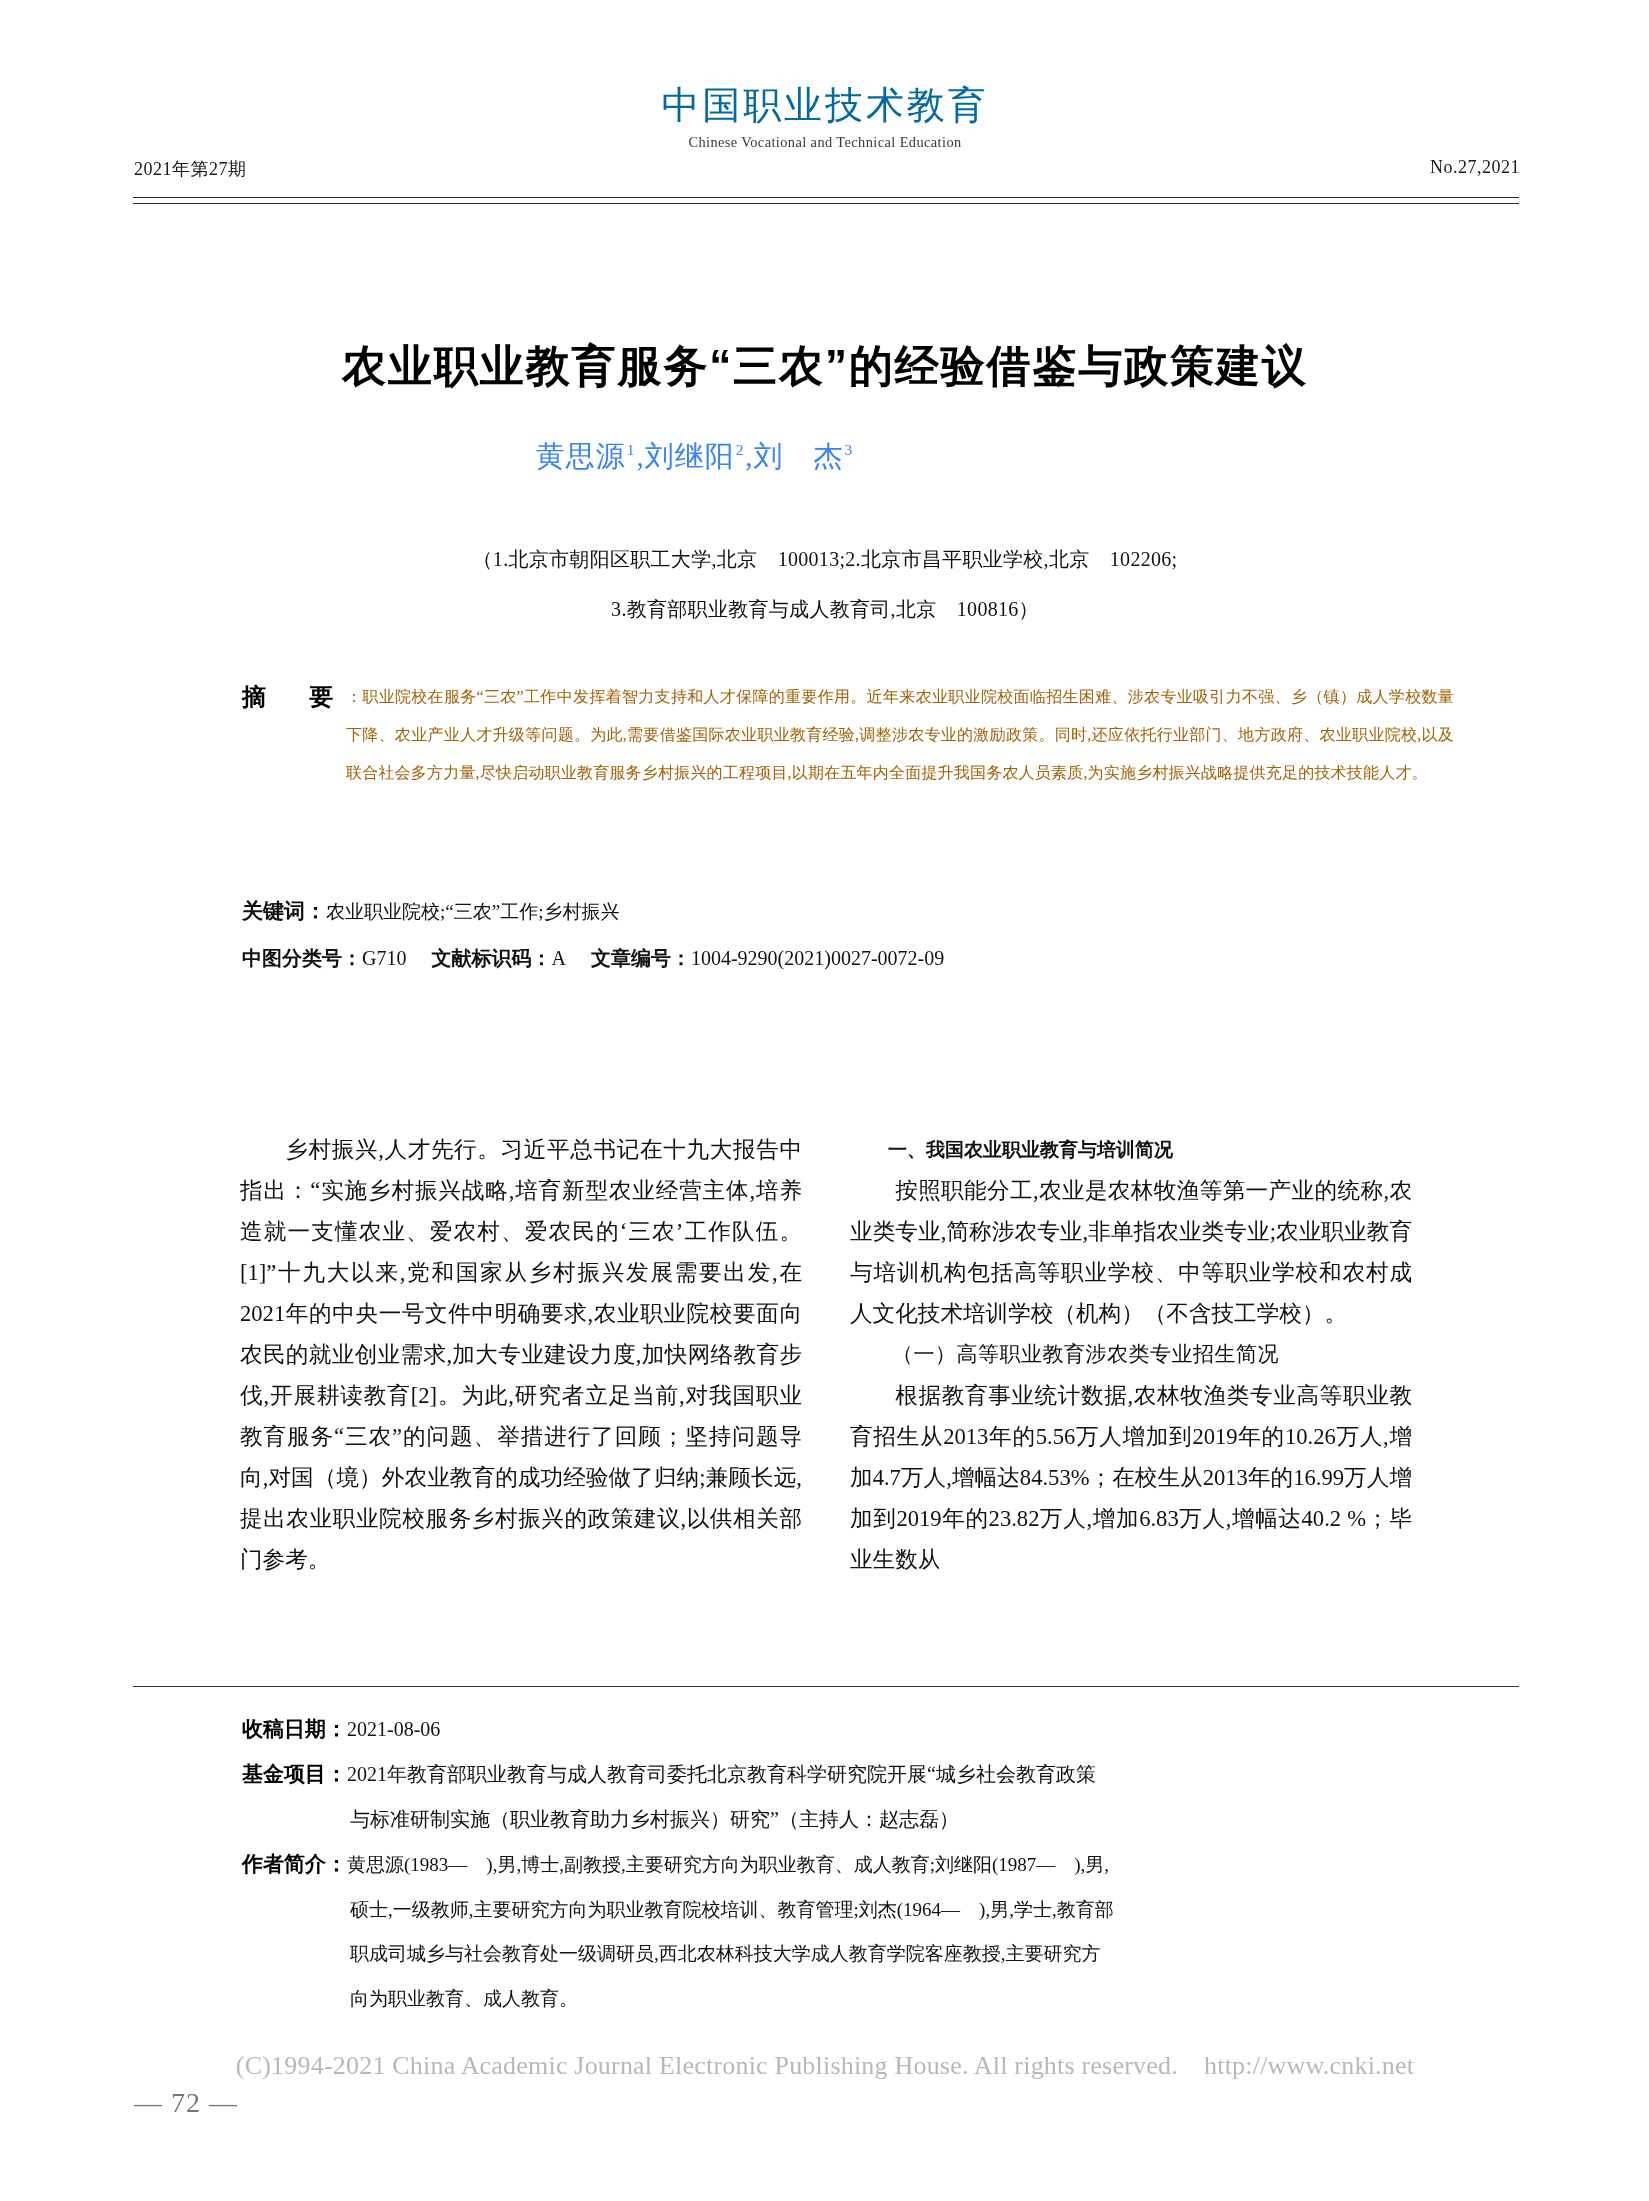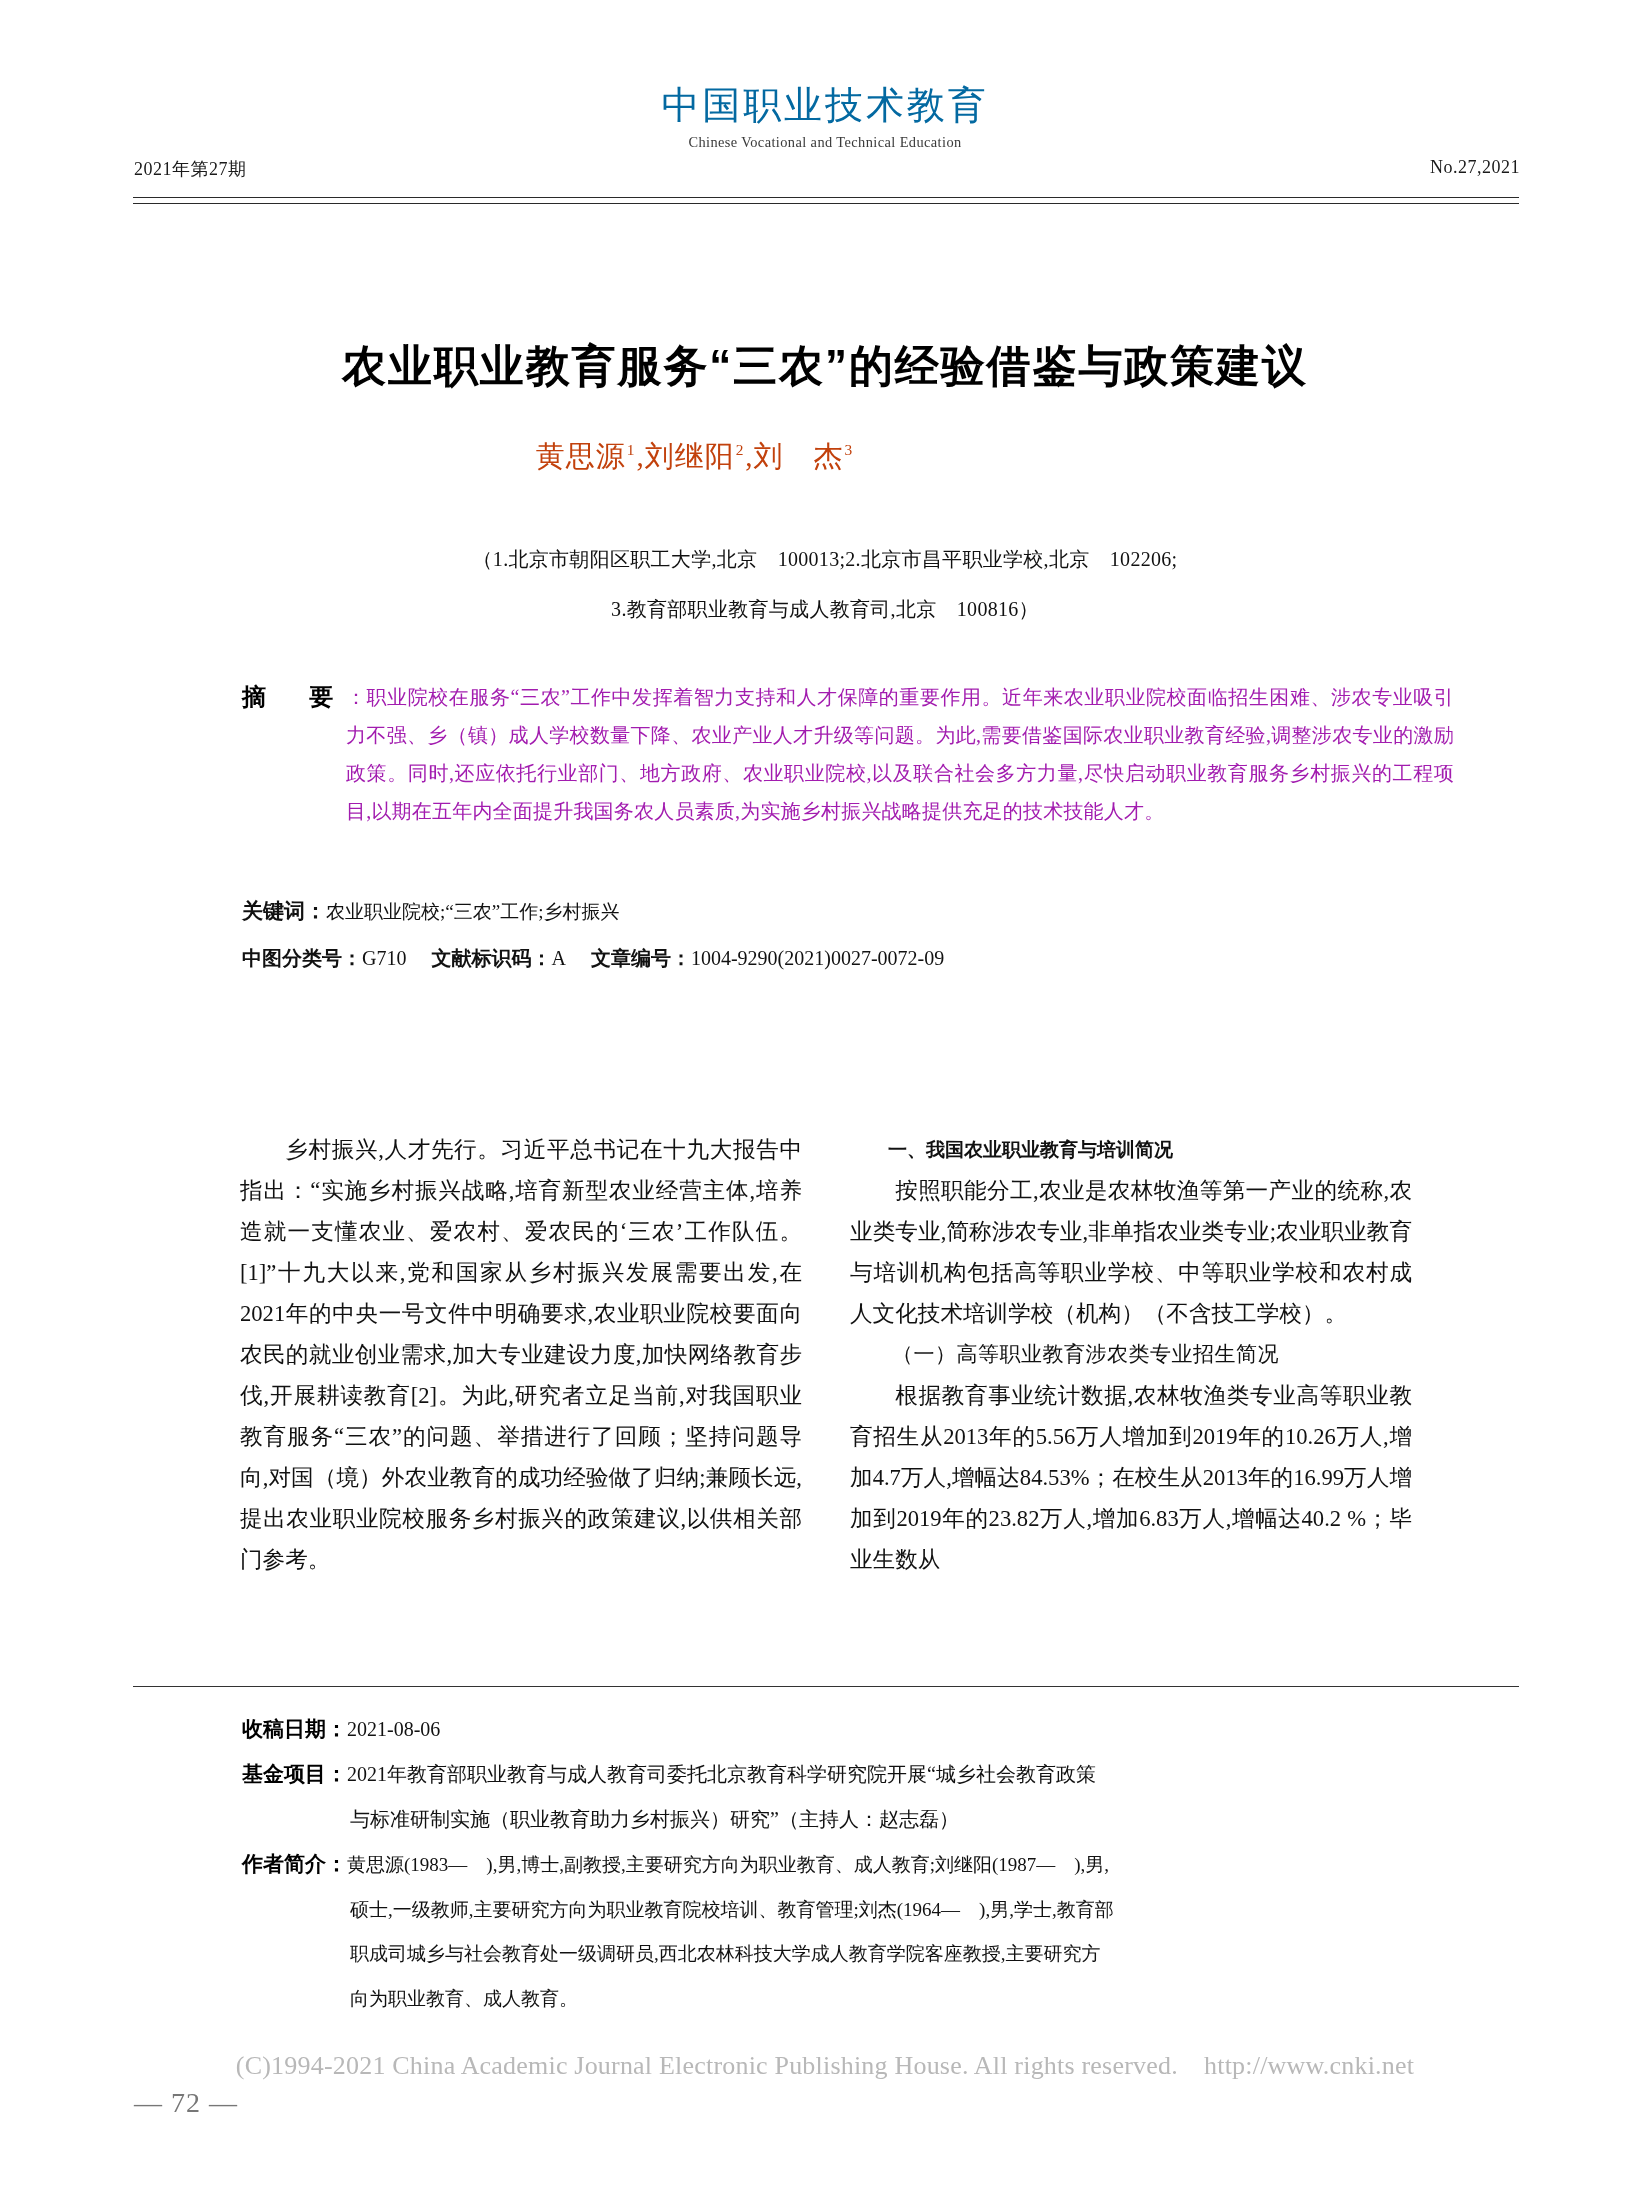--- a/index.html
+++ b/index.html
@@ -86,21 +86,21 @@
     font-family: "Liberation Sans", "DejaVu Sans", sans-serif;
     margin-top: 20px;
   }
   .authors {
     position: absolute;
     left: 0;
     top: 437px;
     width: 1390px;
     text-align: center;
     font-size: 29px;
-    color: #c2410c;
+    color: #3b82f6;
     letter-spacing: 1px;
   }
   .authors sup {
     font-size: 15.4px;
     vertical-align: super;
     padding: 0 1px;
   }
   .affil {
     position: absolute;
     left: 0;
@@ -128,23 +128,23 @@
     flex: 0 0 auto;
     width: 104px;
     font-size: 24px;
     font-weight: bold;
     letter-spacing: 9.6px;
     color: #000;
     line-height: 38px;
   }
   .abs-body {
     flex: 1 1 auto;
-    font-size: 20px;
+    font-size: 16px;
     line-height: 38px;
-    color: #a21caf;
+    color: #a16207;
     letter-spacing: 0.2px;
     text-align: justify;
   }
   .kw-block {
     position: absolute;
     left: 242px;
     top: 892px;
     width: 1212px;
     font-size: 20px;
     line-height: 38px;

